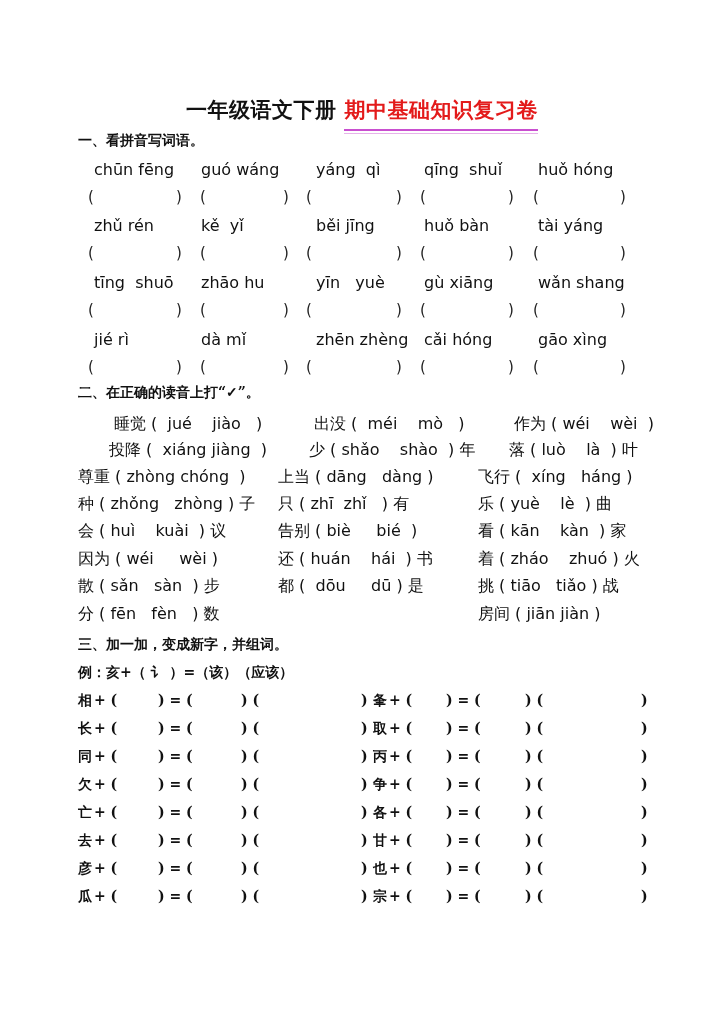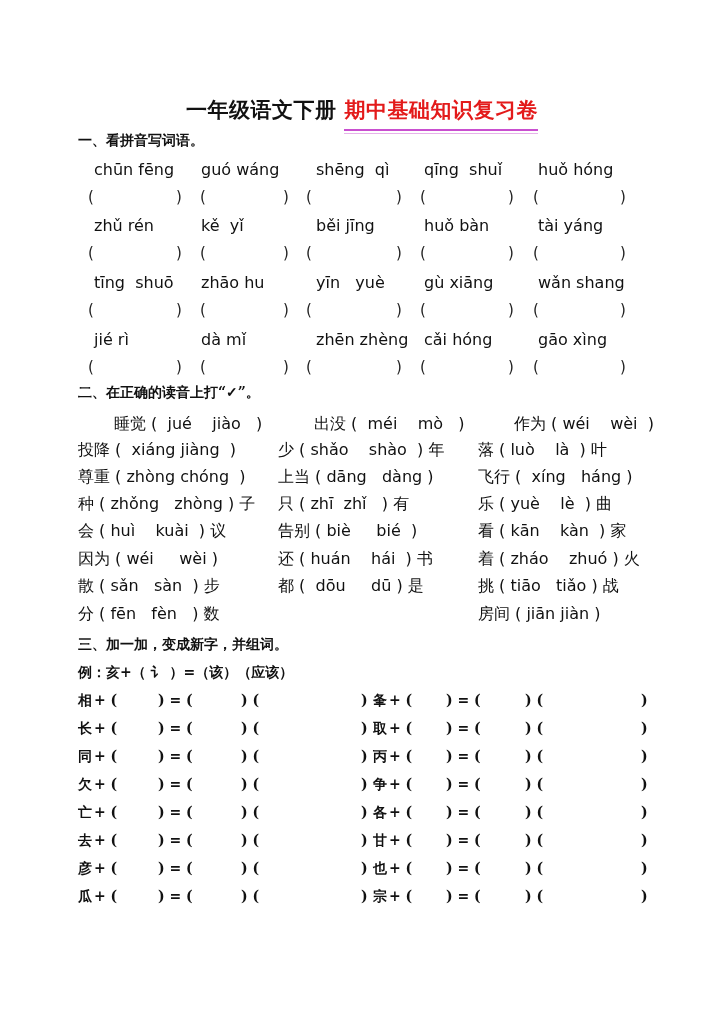--- a/index.html
+++ b/index.html
@@ -37,21 +37,21 @@
     <span class="black">一年级语文下册</span>
     <span class="red">期中基础知识复习卷</span>
   </div>
 
   <div class="sec" style="top:132px;">一、看拼音写词语。</div>
 
   <div id="s1">
       <div class="py-row" style="top: 160px;">
         <span style="left: 16px;">chūn fēng</span>
         <span style="left: 123px;">guó wáng</span>
-        <span style="left: 238px;">shēng  qì</span>
+        <span style="left: 238px;">yáng  qì</span>
         <span style="left: 346px;">qīng  shuǐ</span>
         <span style="left: 460px;">huǒ hóng</span>
       </div>
       <div class="br-row" style="top: 188px;">
         <span style="left: 10px;">(</span>
         <span style="left: 98px;">)</span>
         <span style="left: 122px;">(</span>
         <span style="left: 205px;">)</span>
         <span style="left: 228px;">(</span>
         <span style="left: 318px;">)</span>
@@ -119,21 +119,21 @@
       </div>
     </div>
 
   <div class="sec" style="top:384px;">二、在正确的读音上打“✓”。</div>
   <div id="s2">
       <div class="tone-row" style="top: 414px; margin-left: 36px;">
         <span style="left: 0px;">睡觉 (  jué    jiào   )</span>
         <span style="left: 200px;">出没 (  méi    mò   )</span>
         <span style="left: 400px;">作为 ( wéi    wèi  )</span>
       </div>
-      <div class="tone-row" style="top: 440px;">
+      <div class="tone-row" style="top: 440px; margin-left: 31px;">
         <span style="left: 0px;">投降 (  xiáng jiàng  )</span>
         <span style="left: 200px;">少 ( shǎo    shào  ) 年</span>
         <span style="left: 400px;">落 ( luò    là  ) 叶</span>
       </div>
       <div class="tone-row" style="top: 467px;">
         <span style="left: 0px; text-align: right;">尊重 ( zhòng chóng  )</span>
         <span style="left: 200px;">上当 ( dāng   dàng )</span>
         <span style="left: 400px;">飞行 (  xíng   háng )</span>
       </div>
       <div class="tone-row" style="top: 494px;">

